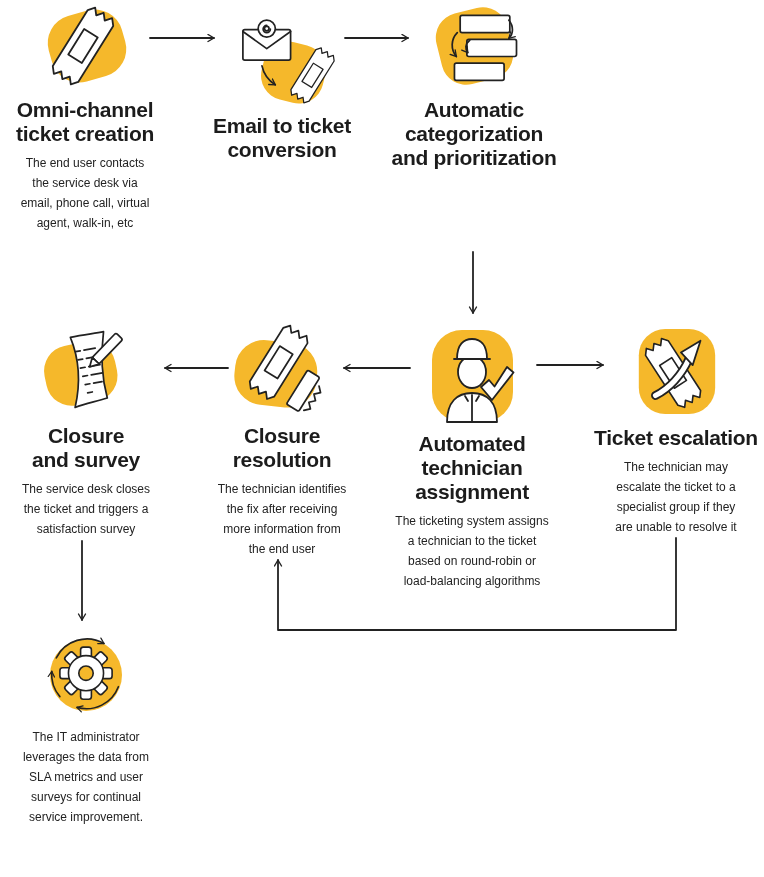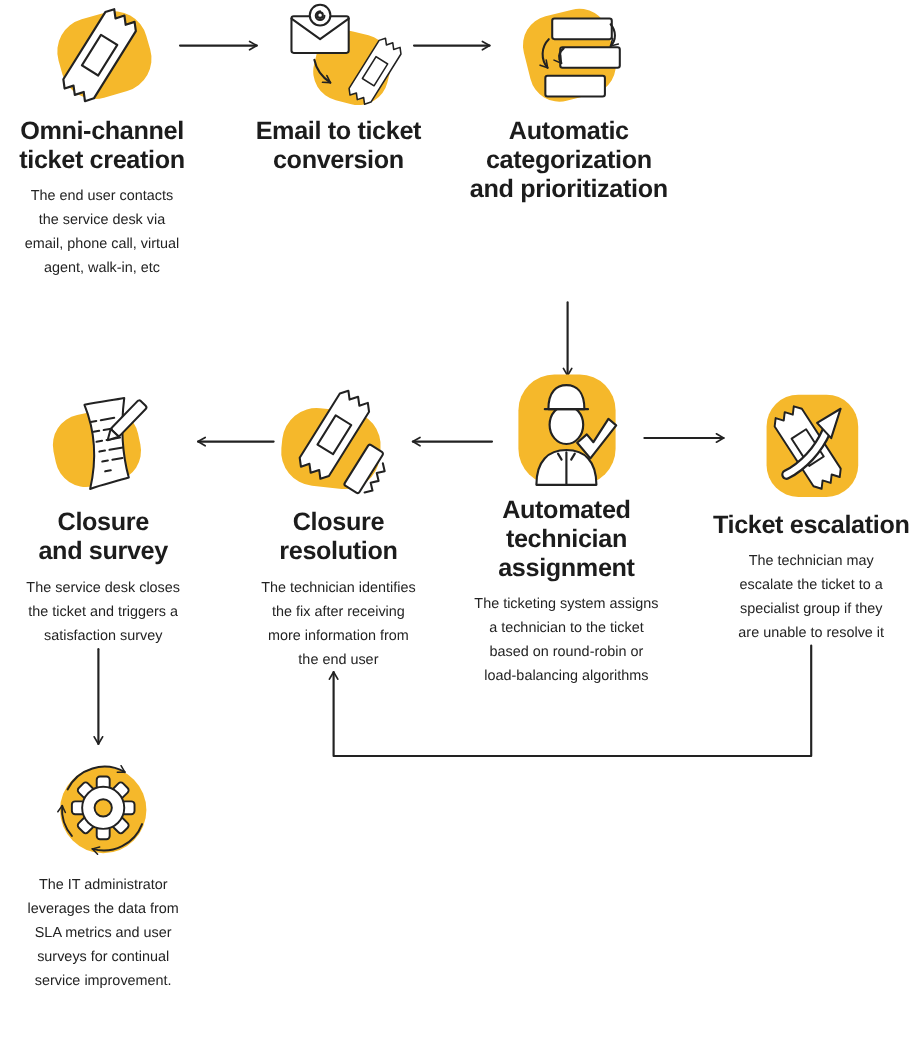--- a/index.html
+++ b/index.html
@@ -56,21 +56,21 @@
       </g>
     </svg>
     <h3 class="title">Omni-channel
 ticket creation</h3>
     <p class="desc">The end user contacts
 the service desk via
 email, phone call, virtual
 agent, walk-in, etc</p>
   </div>
 
-  <div class="step" style="left:198px;top:2px;width:168px;">
+  <div class="step" style="left:198px;top:18px;width:168px;">
     <svg width="124" height="88" viewBox="0 0 130 92">
       <rect class="blob" x="44" y="26" width="66" height="62" rx="26" transform="rotate(14 77 57)"></rect>
       <rect class="lw" x="24" y="12" width="50" height="32" rx="2"></rect>
       <path class="ln" d="M24,14 L49,32 L74,14"></path>
       <circle class="lw" cx="49" cy="11" r="9"></circle>
       <circle class="ln" cx="49" cy="11" r="2.4" stroke-width="1.4"></circle>
       <path class="ln" d="M52.8,11.5 a3.8,3.8 0 1 1 -3.8,-3.8" stroke-width="1.4"></path>
       <path class="ln" d="M44,50 C46,60 52,66 58,70" stroke-width="1.6" marker-end="url(#ah)"></path>
       <g transform="translate(97,60) rotate(32) scale(0.75)">
         <path class="lw" d="M-15,-33 L-10,-39 L-5,-33 L0,-39 L5,-33 L10,-39 L15,-33
@@ -136,21 +136,21 @@
       </g>
     </svg>
     <h3 class="title">Closure
 resolution</h3>
     <p class="desc">The technician identifies
 the fix after receiving
 more information from
 the end user</p>
   </div>
 
-  <div class="step" style="left:370px;top:310px;width:204px;">
+  <div class="step" style="left:370px;top:328px;width:204px;">
     <svg width="105" height="96" viewBox="0 0 105 96">
       <rect class="blob" x="12" y="2" width="81" height="92" rx="30"></rect>
       <path class="lw" d="M27,94 C27,74 37,65 52,65 C67,65 77,74 77,94 Z"></path>
       <path class="ln" d="M52,67 L52,94"></path>
       <path class="ln" d="M45,68 L48,73 M59,68 L56,73" stroke-width="1.4"></path>
       <ellipse class="lw" cx="52" cy="44" rx="14" ry="16"></ellipse>
       <path class="lw" d="M37,31 C37,16 44,11 52,11 C60,11 67,16 67,31 Z"></path>
       <path class="ln" d="M34,31 L70,31" stroke-width="3.2"></path>
       <path class="lw" d="M61,59 L69,52 L74.5,58.5 L87,39 L93.5,44.5 L72,72 Z"></path>
     </svg>

